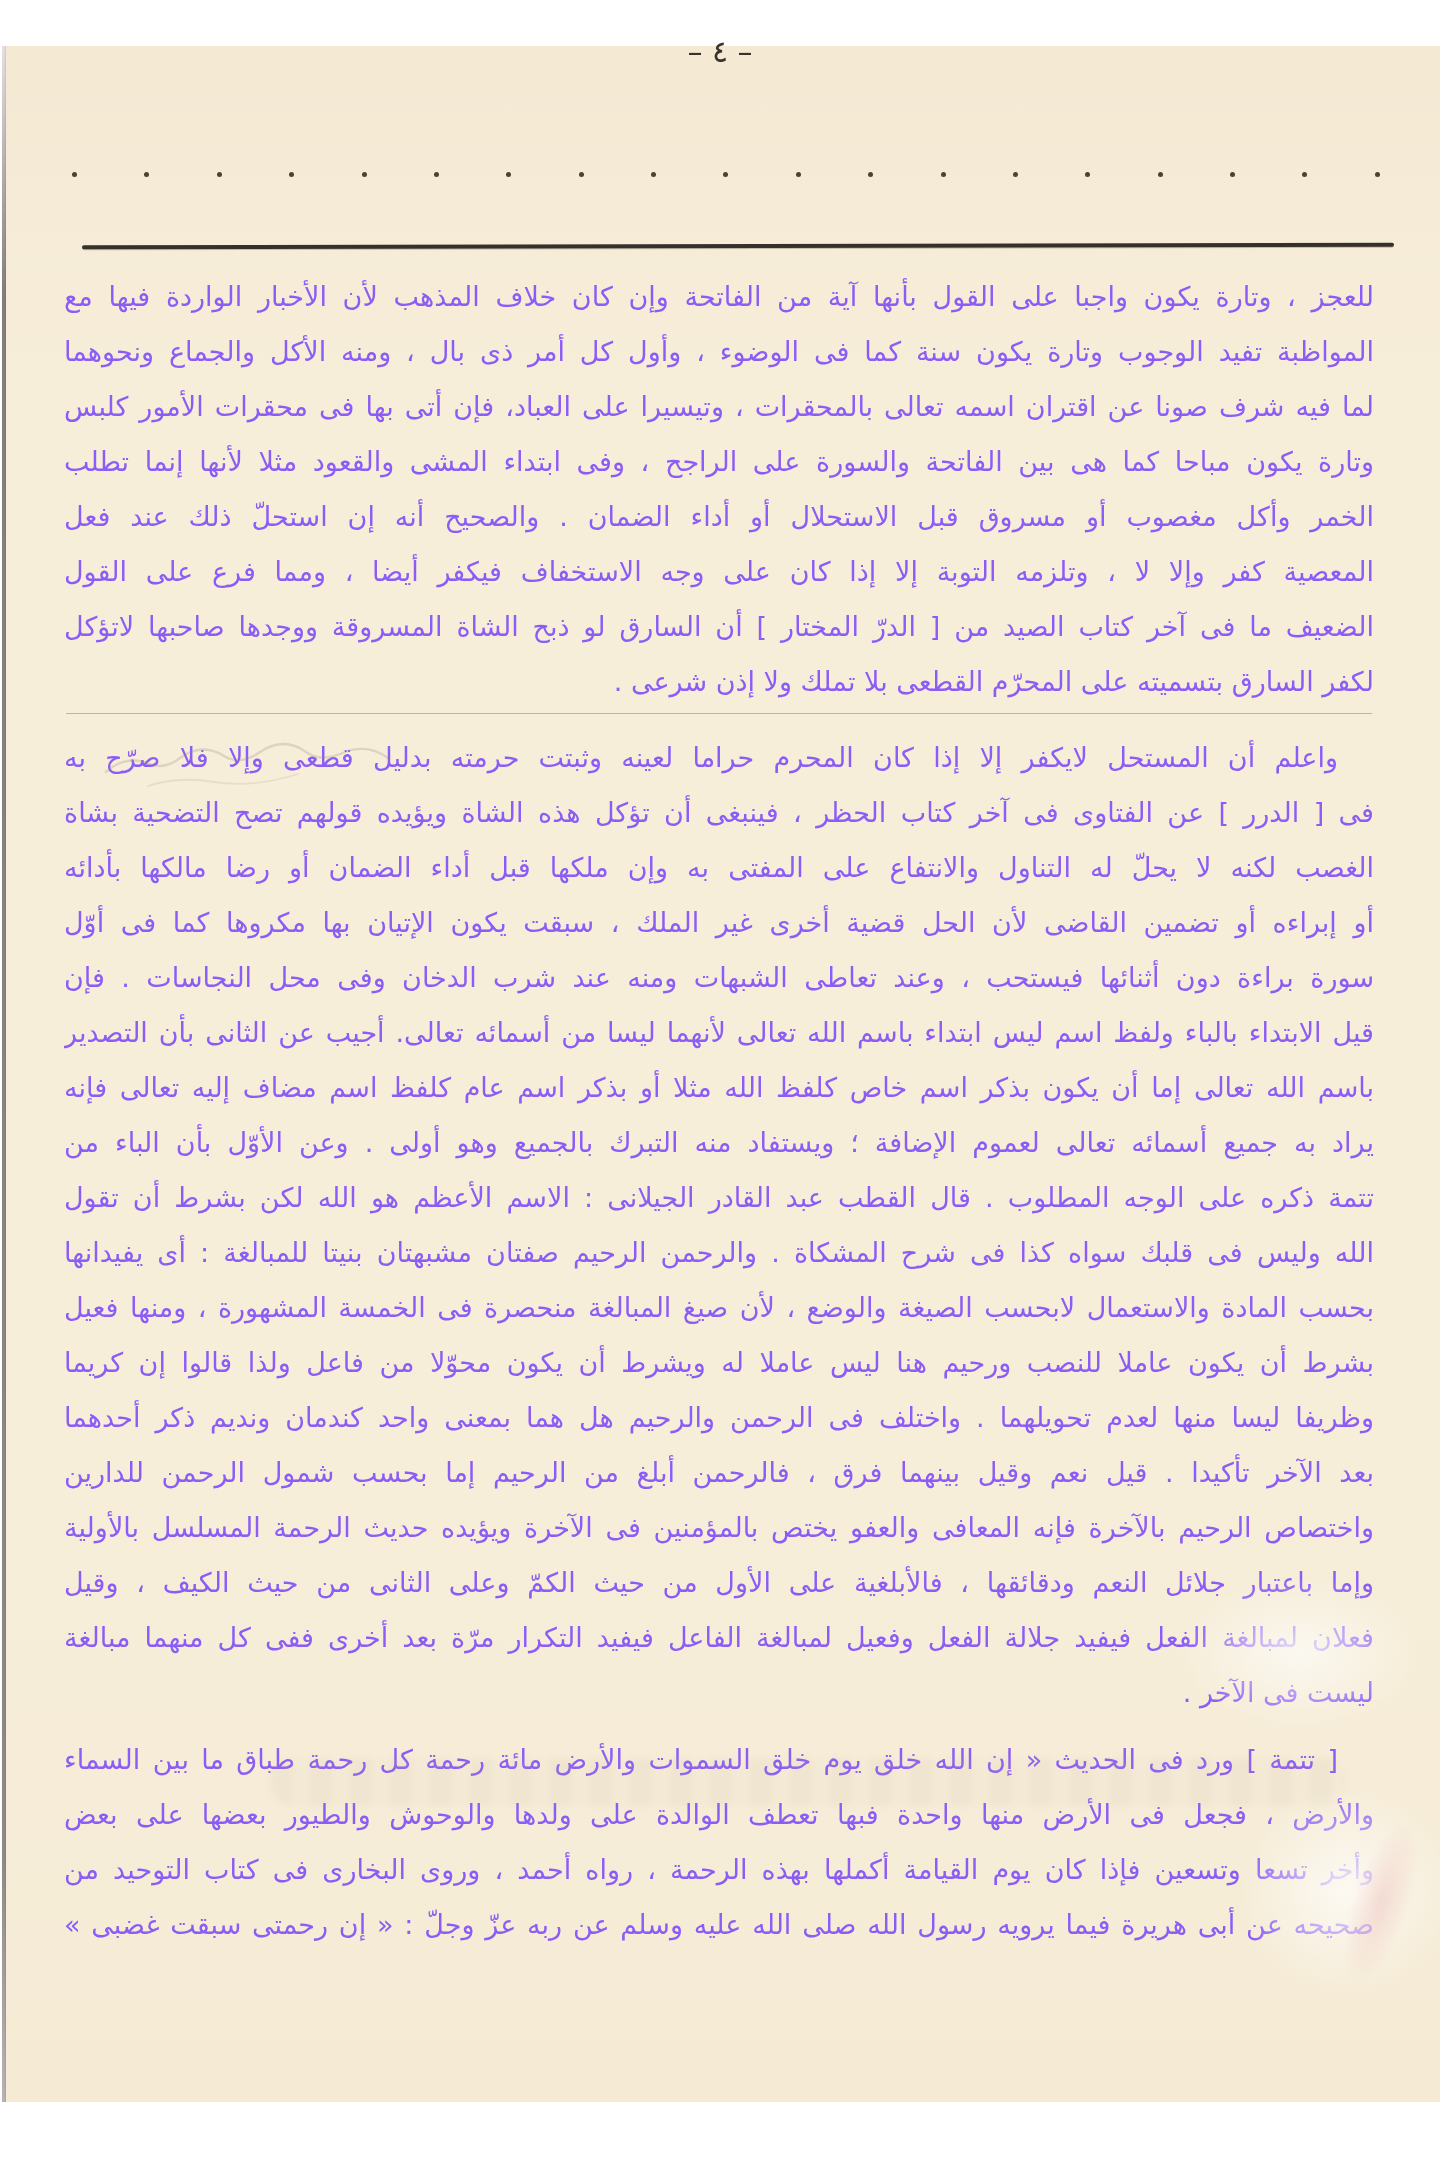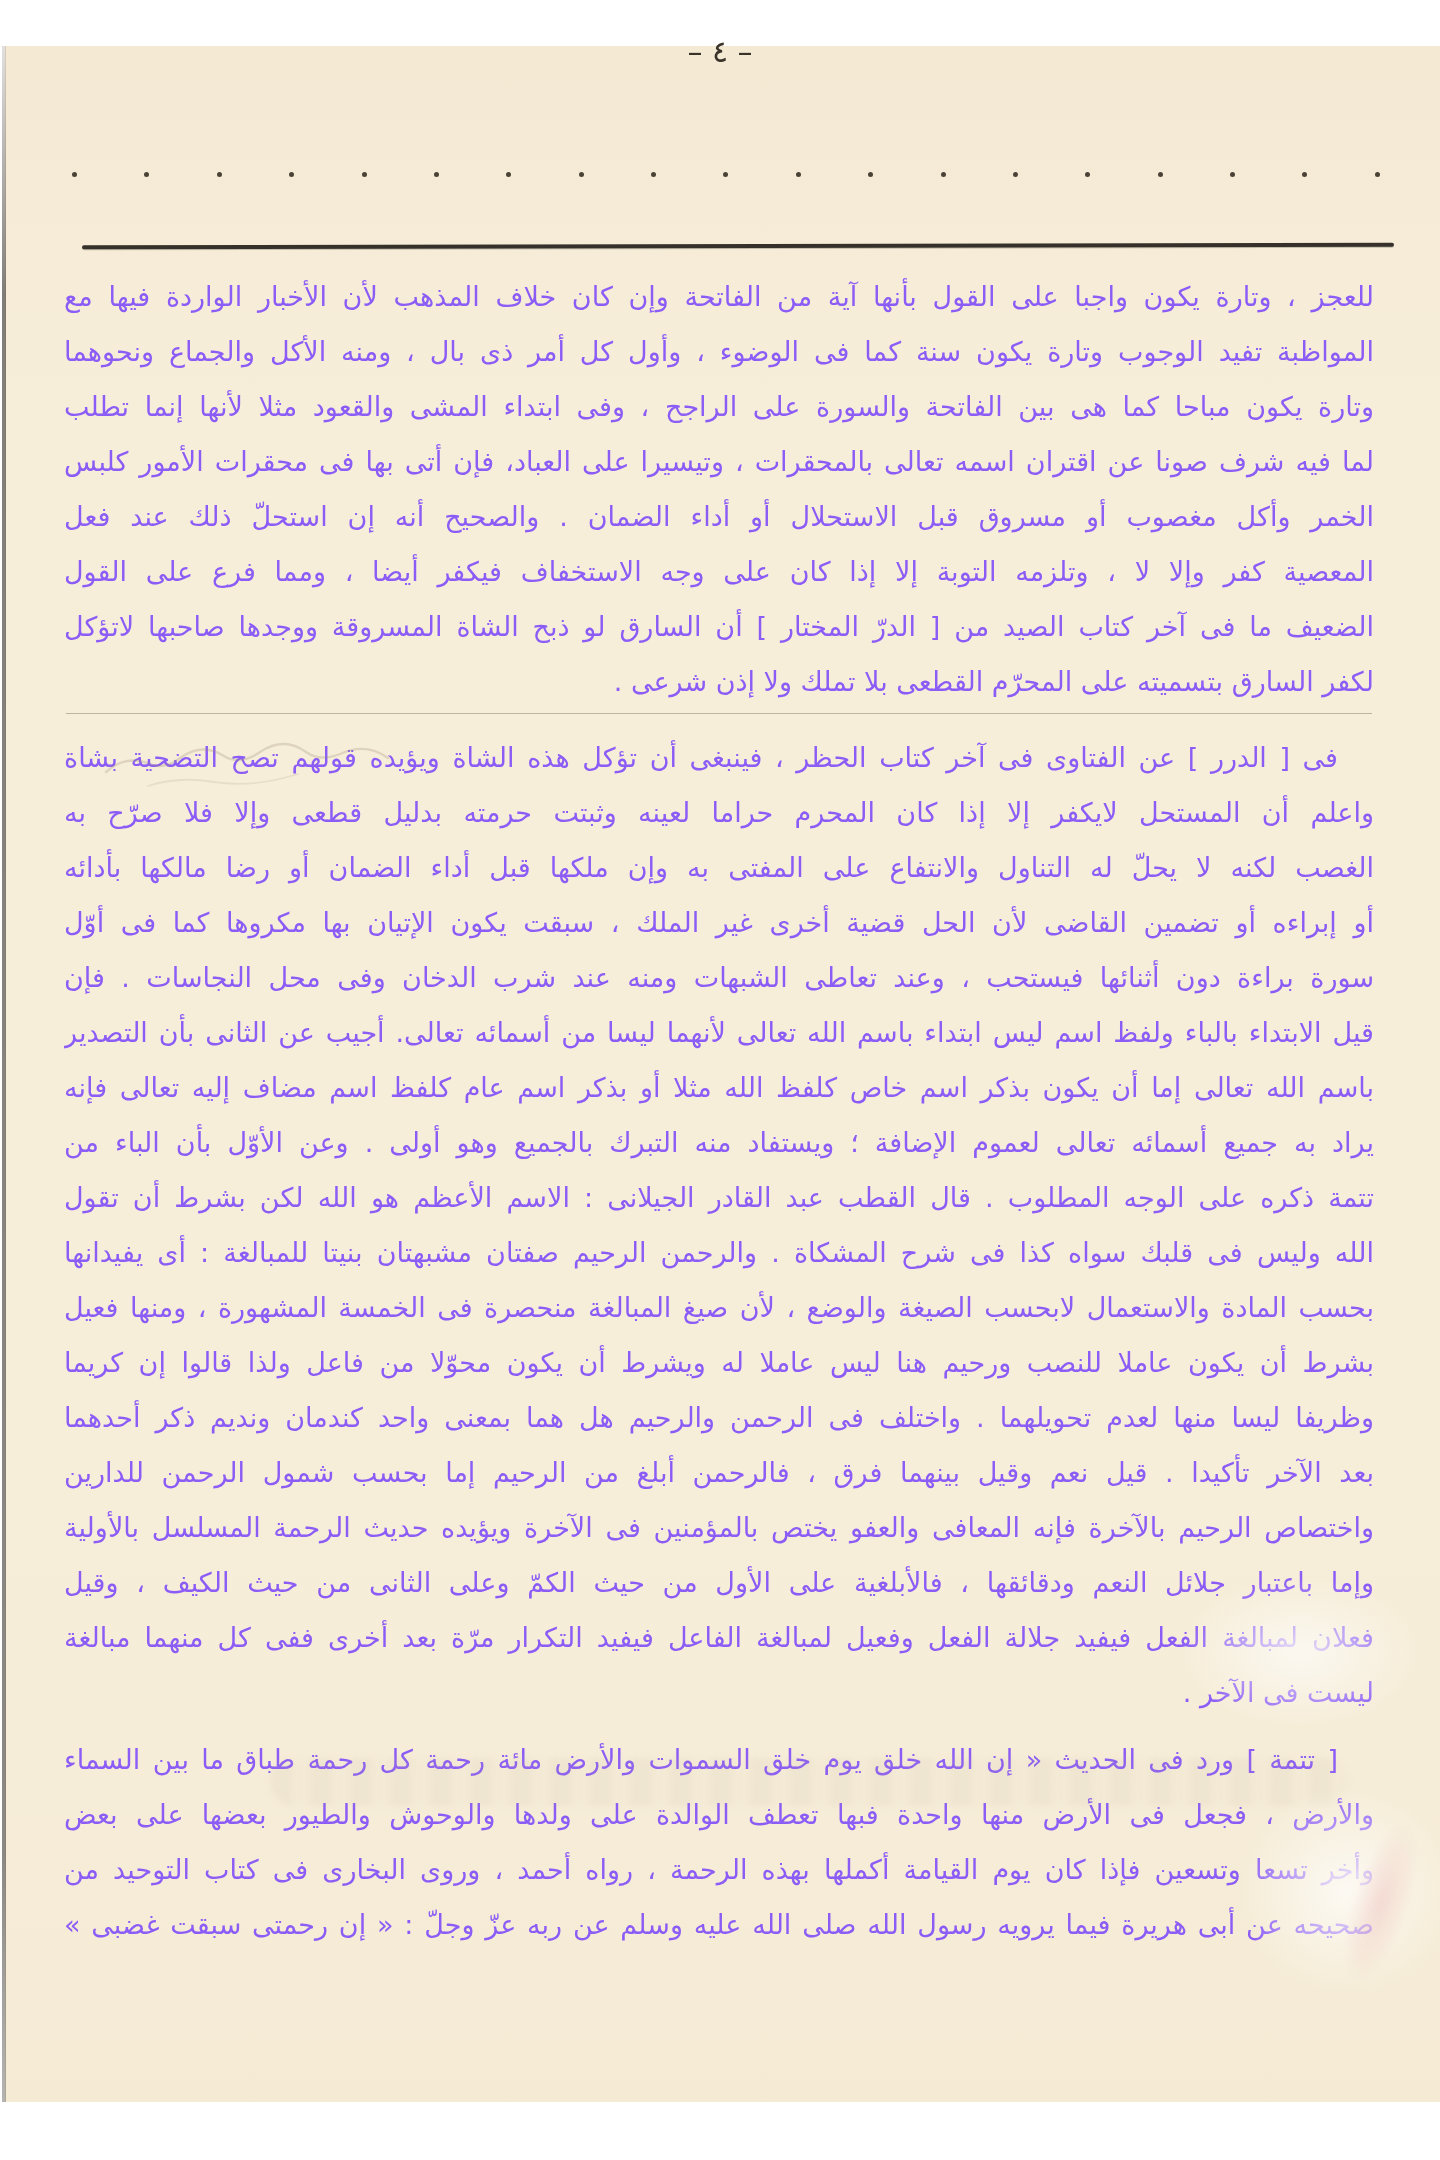--- a/index.html
+++ b/index.html
@@ -97,31 +97,31 @@
       <span class="dot"></span>
       <span class="dot"></span>
     </div>
 
   <div class="rule-thick"></div>
 
   <div class="text-block">
       <div class="para">
         <div class="line">للعجز ، وتارة يكون واجبا على القول بأنها آية من الفاتحة وإن كان خلاف المذهب لأن الأخبار الواردة فيها مع</div>
         <div class="line">المواظبة تفيد الوجوب وتارة يكون سنة كما فى الوضوء ، وأول كل أمر ذى بال ، ومنه الأكل والجماع ونحوهما</div>
+        <div class="line">لما فيه شرف صونا عن اقتران اسمه تعالى بالمحقرات ، وتيسيرا على العباد، فإن أتى بها فى محقرات الأمور كلبس</div>
         <div class="line">وتارة يكون مباحا كما هى بين الفاتحة والسورة على الراجح ، وفى ابتداء المشى والقعود مثلا لأنها إنما تطلب</div>
-        <div class="line">لما فيه شرف صونا عن اقتران اسمه تعالى بالمحقرات ، وتيسيرا على العباد، فإن أتى بها فى محقرات الأمور كلبس</div>
         <div class="line">الخمر وأكل مغصوب أو مسروق قبل الاستحلال أو أداء الضمان . والصحيح أنه إن استحلّ ذلك عند فعل</div>
         <div class="line">المعصية كفر وإلا لا ، وتلزمه التوبة إلا إذا كان على وجه الاستخفاف فيكفر أيضا ، ومما فرع على القول</div>
         <div class="line">الضعيف ما فى آخر كتاب الصيد من [ الدرّ المختار ] أن السارق لو ذبح الشاة المسروقة ووجدها صاحبها لاتؤكل</div>
         <div class="line short">لكفر السارق بتسميته على المحرّم القطعى بلا تملك ولا إذن شرعى .</div>
       </div>
       <div class="section-divider"></div>
       <div class="para indent-first">
+        <div class="line">واعلم أن المستحل لايكفر إلا إذا كان المحرم حراما لعينه وثبتت حرمته بدليل قطعى وإلا فلا صرّح به</div>
         <div class="line">فى [ الدرر ] عن الفتاوى فى آخر كتاب الحظر ، فينبغى أن تؤكل هذه الشاة ويؤيده قولهم تصح التضحية بشاة</div>
-        <div class="line">واعلم أن المستحل لايكفر إلا إذا كان المحرم حراما لعينه وثبتت حرمته بدليل قطعى وإلا فلا صرّح به</div>
         <div class="line">الغصب لكنه لا يحلّ له التناول والانتفاع على المفتى به وإن ملكها قبل أداء الضمان أو رضا مالكها بأدائه</div>
         <div class="line">أو إبراءه أو تضمين القاضى لأن الحل قضية أخرى غير الملك ، سبقت يكون الإتيان بها مكروها كما فى أوّل</div>
         <div class="line">سورة براءة دون أثنائها فيستحب ، وعند تعاطى الشبهات ومنه عند شرب الدخان وفى محل النجاسات . فإن</div>
         <div class="line">قيل الابتداء بالباء ولفظ اسم ليس ابتداء باسم الله تعالى لأنهما ليسا من أسمائه تعالى. أجيب عن الثانى بأن التصدير</div>
         <div class="line">باسم الله تعالى إما أن يكون بذكر اسم خاص كلفظ الله مثلا أو بذكر اسم عام كلفظ اسم مضاف إليه تعالى فإنه</div>
         <div class="line">يراد به جميع أسمائه تعالى لعموم الإضافة ؛ ويستفاد منه التبرك بالجميع وهو أولى . وعن الأوّل بأن الباء من</div>
         <div class="line">تتمة ذكره على الوجه المطلوب . قال القطب عبد القادر الجيلانى : الاسم الأعظم هو الله لكن بشرط أن تقول</div>
         <div class="line">الله وليس فى قلبك سواه كذا فى شرح المشكاة . والرحمن الرحيم صفتان مشبهتان بنيتا للمبالغة : أى يفيدانها</div>
         <div class="line">بحسب المادة والاستعمال لابحسب الصيغة والوضع ، لأن صيغ المبالغة منحصرة فى الخمسة المشهورة ، ومنها فعيل</div>
         <div class="line">بشرط أن يكون عاملا للنصب ورحيم هنا ليس عاملا له ويشرط أن يكون محوّلا من فاعل ولذا قالوا إن كريما</div>

